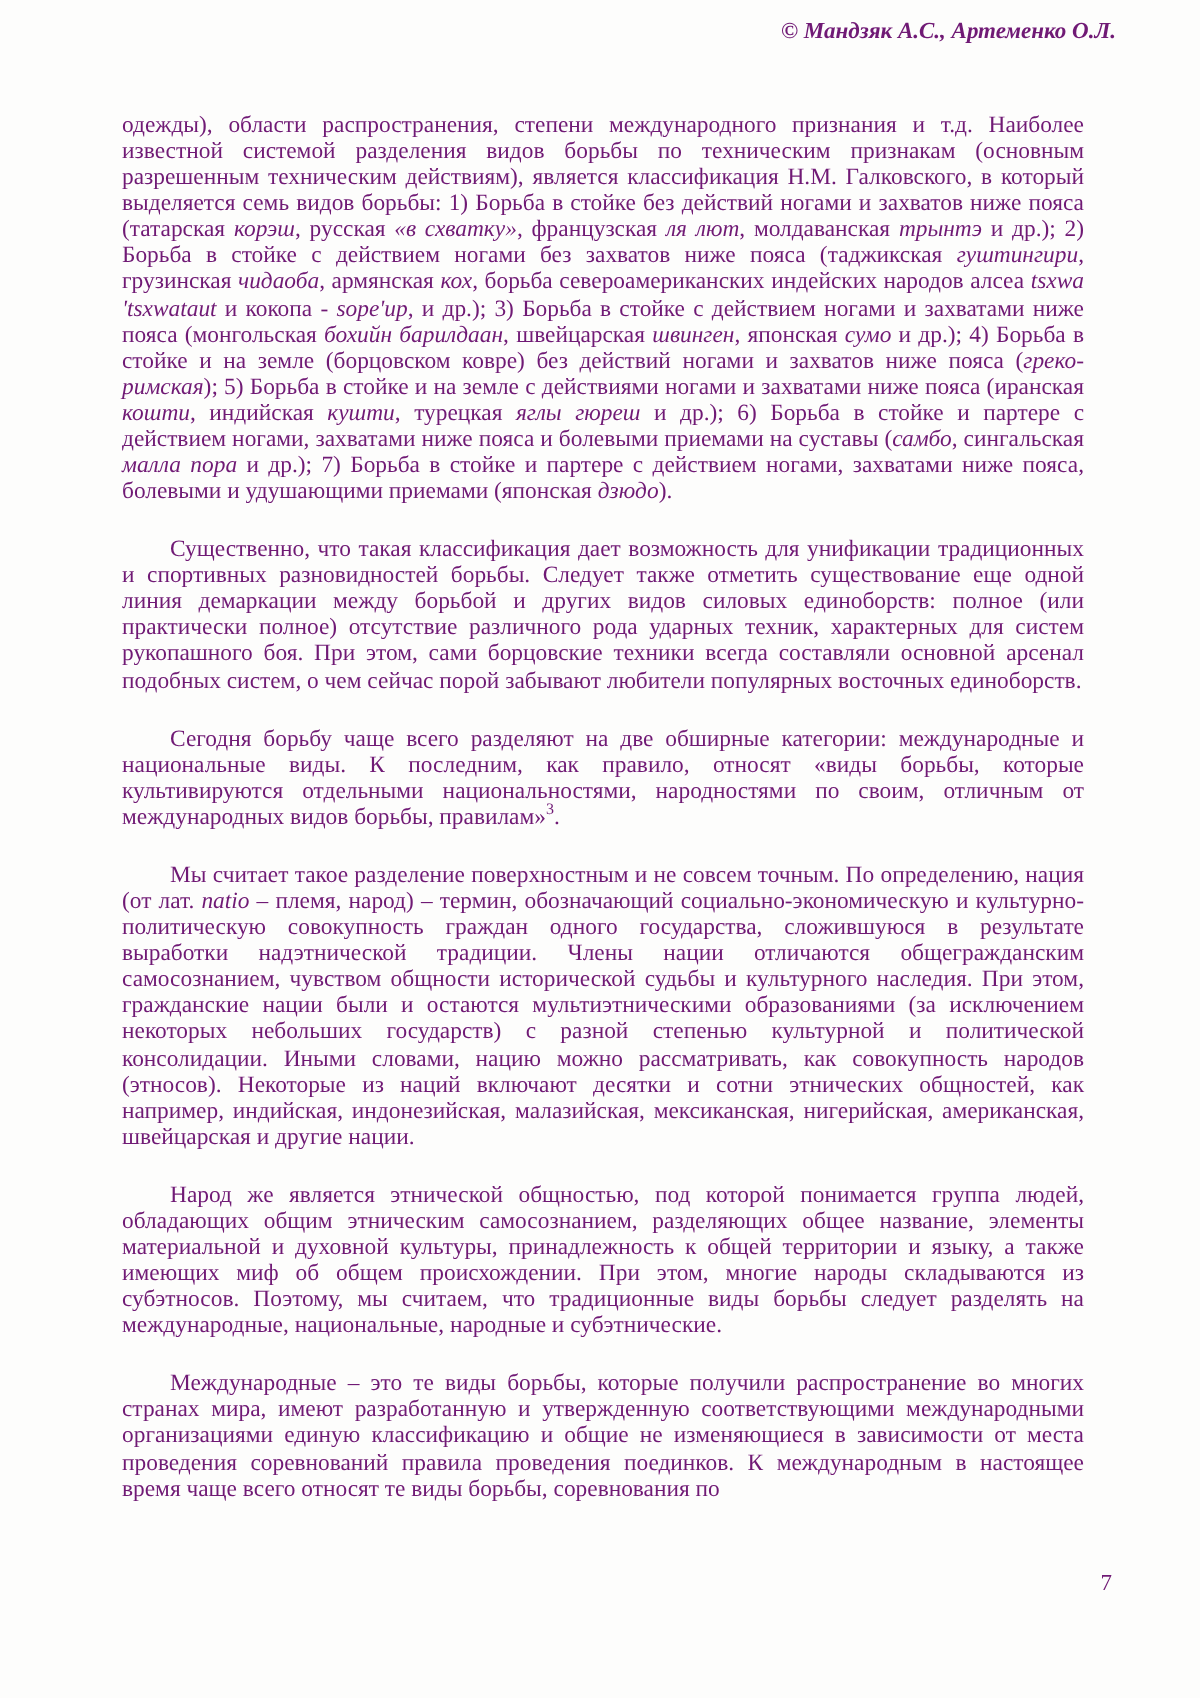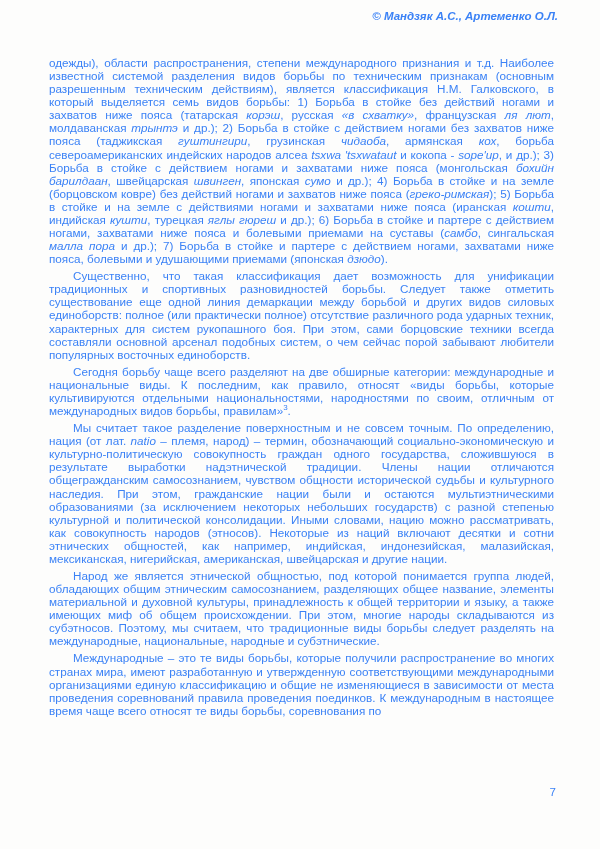--- a/index.html
+++ b/index.html
@@ -3,40 +3,40 @@
 <meta charset="utf-8">
 <style>
   html, body { margin: 0; padding: 0; }
   body { background: #e8e8e8; }
   .page {
     position: relative;
     width: 600px;
     height: 849px;
     margin: 0 auto;
     background: #fdfdfc;
-    color: #3b82f6;
-    font-family: Liberation Sans, sans-serif;
+    color: #701a75;
+    font-family: Liberation Serif, serif;
     box-sizing: border-box;
     padding: 10px 42px 0 45px;
     overflow: hidden;
   }
   .page-header {
     text-align: right;
     font-size: 11.5px;
     font-weight: bold;
     font-style: italic;
     line-height: 13px;
   }
   .doc-body {
     margin-top: 33px;
     font-size: 11.7px;
     line-height: 13.08px;
     text-align: justify;
   }
-  .doc-body p { margin: 4px; }
+  .doc-body p { margin: 16px; }
   .doc-body p.indent { text-indent: 24px; }
   sup { font-size: 8px; line-height: 0; }
   .footnote-area {
     position: absolute;
     left: 45px;
     right: 42px;
     top: 755px;
   }
   .footnote-separator {
     width: 146px;

